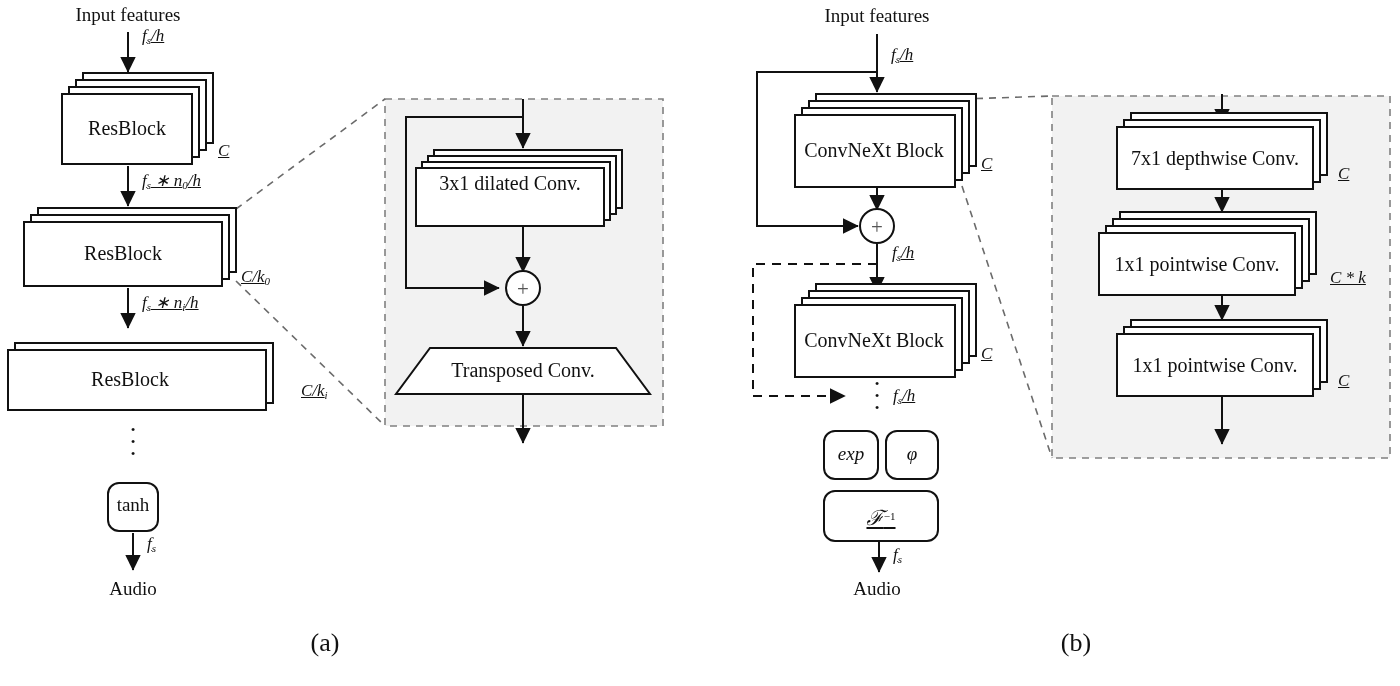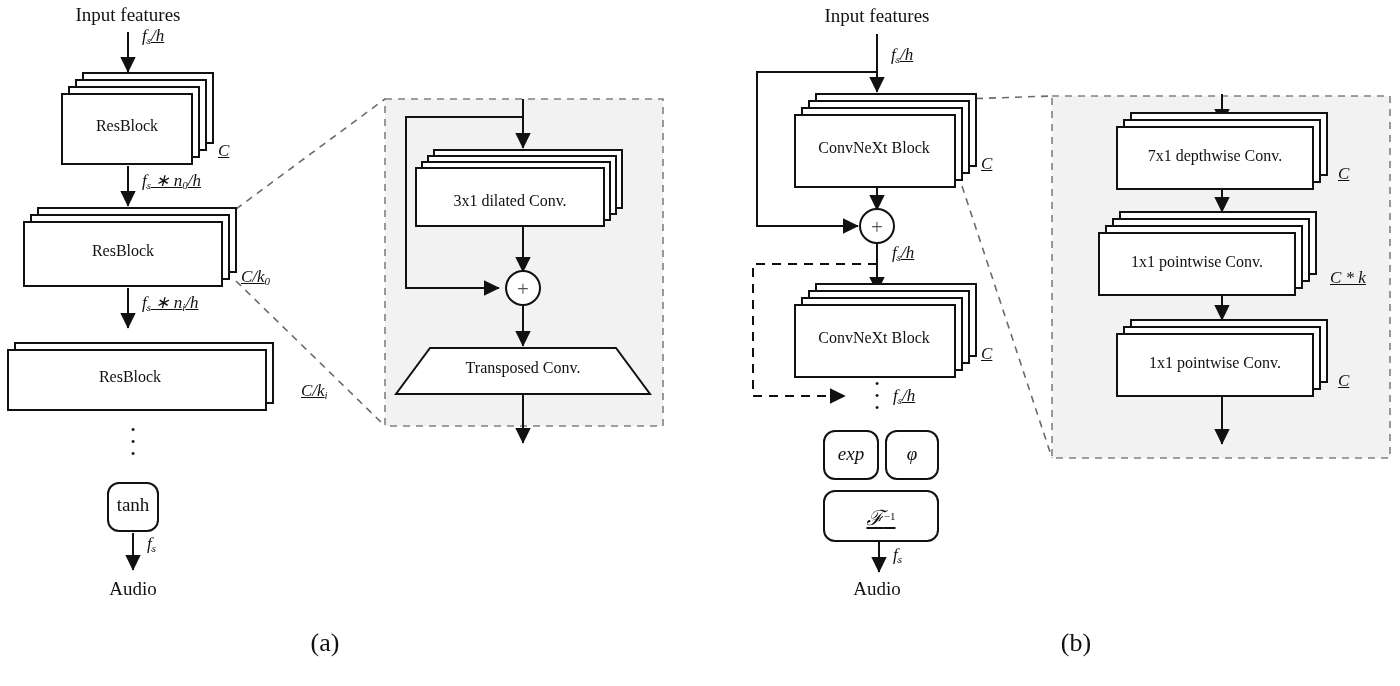--- a/index.html
+++ b/index.html
@@ -2,21 +2,21 @@
 <html><head>
 <meta charset="utf-8">
 <style>
   html,body{margin:0;padding:0;background:#ffffff;}
   body{width:1400px;height:686px;position:relative;overflow:hidden;
        font-family:"Liberation Serif","DejaVu Serif",serif;color:#111;}
   .canvas{position:absolute;left:0;top:0;width:1400px;height:686px;}
   svg{position:absolute;left:0;top:0;width:1400px;height:686px;overflow:visible;}
   .lbl{position:absolute;white-space:nowrap;}
   .title{font-size:19px;}
-  .blocktext{font-size:16px;}
+  .blocktext{font-size:20px;}
   .mathi{font-style:italic;font-size:17px;font-family:"Liberation Serif",serif;text-decoration:underline;}
   .caption{font-size:26px;}
   .sub{font-size:11px;vertical-align:-3px;font-style:italic;}
   .sup{font-size:11px;vertical-align:5px;font-style:normal;}
   .ctr{transform:translateX(-50%);}
 </style>
 </head>
 <body>
 
 <div class="canvas">
@@ -156,21 +156,21 @@
       <div>·</div>
     </div>
 
 <div class="lbl blocktext ctr" style="left:133px;top:494px;font-size:19px;">tanh</div>
 
 <div class="lbl mathi" style="left:147px;top:534px;">
   f<span class="sub">s</span></div>
 
 <div class="lbl title ctr" style="left:133px;top:578px;">Audio</div>
 
-<div class="lbl blocktext ctr" style="left:510px;top:192px;">3x1 dilated Conv.</div>
+<div class="lbl blocktext ctr" style="left:510px;top:172px;">3x1 dilated Conv.</div>
 <div class="lbl ctr" style="left:523px;top:277px;font-size:21px;color:#555;">+</div>
 <div class="lbl blocktext ctr" style="left:523px;top:359px;">Transposed Conv.</div>
 
 <div class="lbl caption ctr" style="left:325px;top:628px;">(a)</div>
 
 <div class="lbl title ctr" style="left:877px;top:5px;">Input features</div>
 
 <div class="lbl mathi" style="left:891px;top:45px;">
   f<span class="sub">s</span>/h</div>
 

